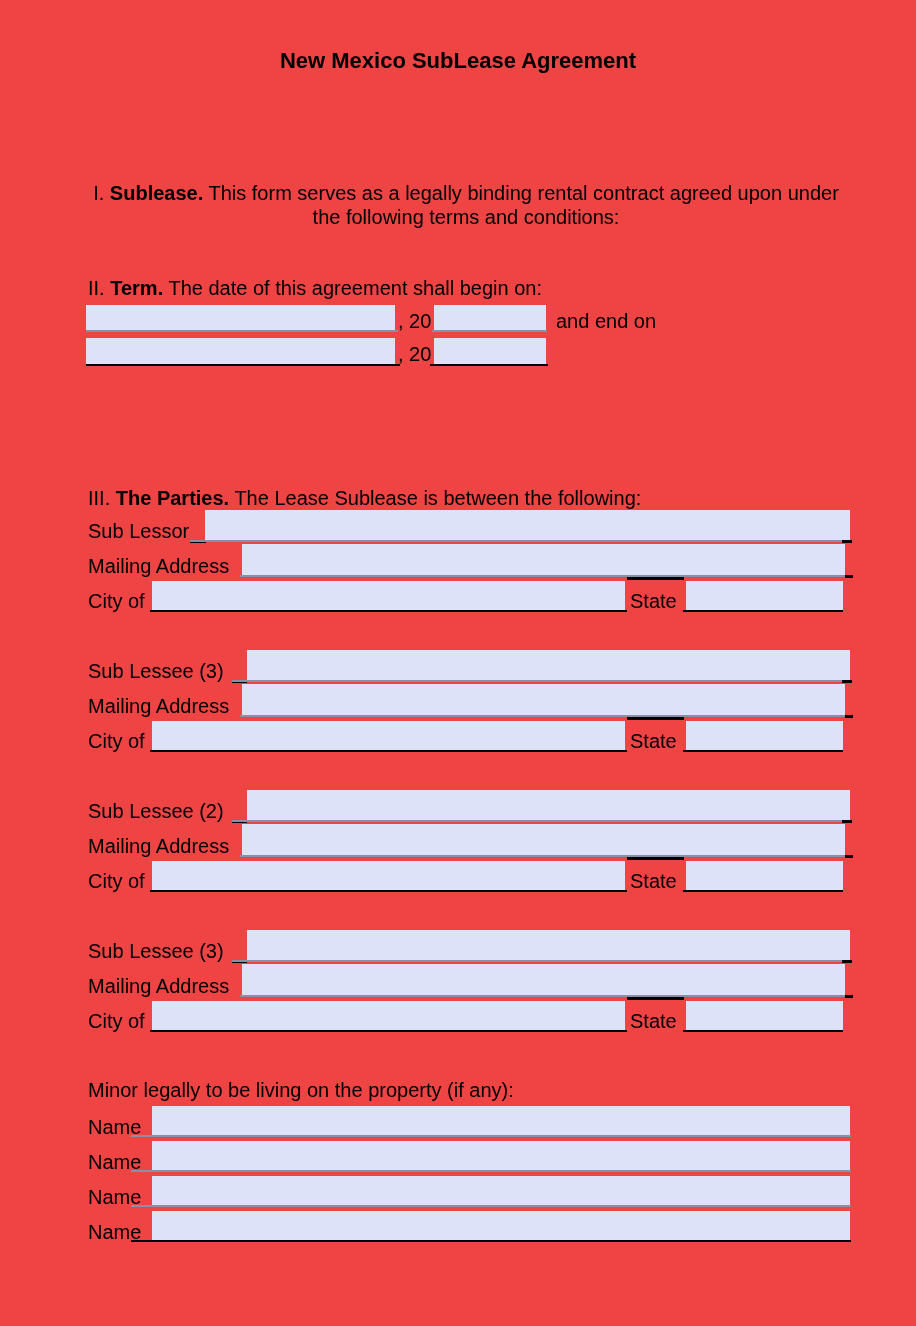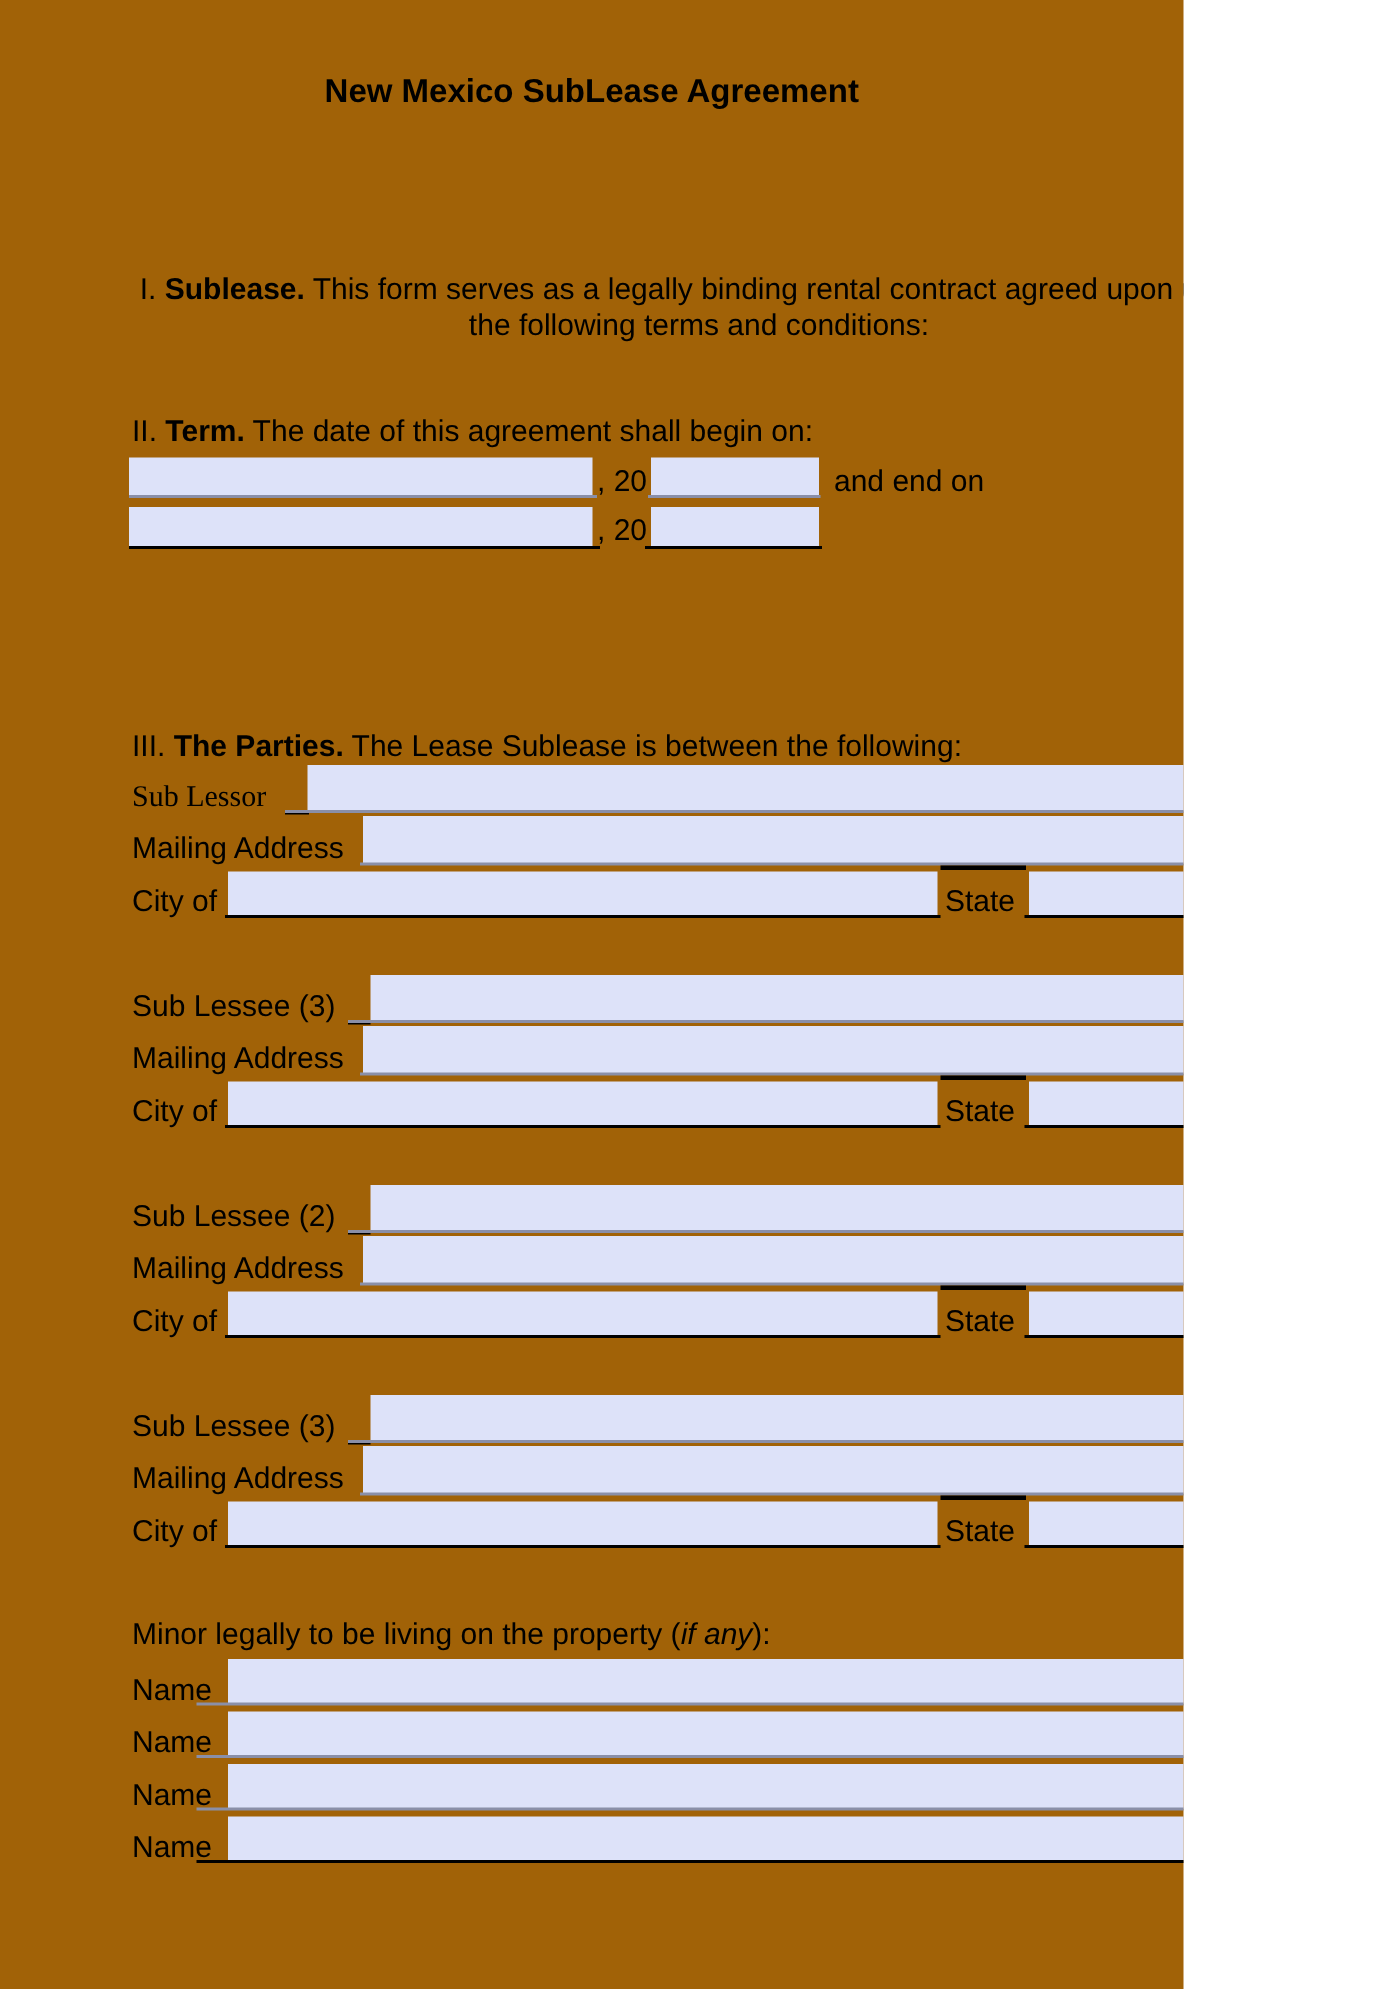--- a/index.html
+++ b/index.html
@@ -1,26 +1,26 @@
 <!DOCTYPE html>
 <html><head>
 <meta charset="utf-8">
 <style>
   html,body { margin:0; padding:0; background:#ffffff; }
   .page {
-    position:relative; width:789px; height:1326px; background:#a16207;
+    position:relative; width:916px; height:1326px; background:#ef4444;
     font-family:"Liberation Sans", sans-serif; color:#000;
     overflow:hidden;
   }
   .abs { position:absolute; }
   .t  { font-size:20px; line-height:24px; white-space:nowrap; }
   .para { font-size:20px; line-height:24px; }
   .title { font-size:22px; font-weight:bold; text-align:center; width:100%; }
   .b { font-weight:bold; }
-  .i { font-style:italic; }
+  .i { }
   .field {
     position:absolute; background:#dde2f9; border:none; outline:none;
     font:18px "Liberation Sans", sans-serif; color:#000;
     padding:0 5px; box-sizing:border-box; border-radius:0;
   }
   .ln { position:absolute; height:2px; background:#8a8fa8; }
   .ln-black { position:absolute; height:2px; background:#000; }
   .seg { position:absolute; height:3px; background:#000; }
 </style>
 </head>
@@ -49,21 +49,21 @@
   <div class="ln-black" style="left:86px; top:364px; width:314px;"></div>
   <div class="abs t" style="left:398px; top:342px;">, 20</div>
   <input class="field" style="left: 434px; top: 338px; width: 112px; height: 26px;" value="">
   <div class="ln-black" style="left:430px; top:364px; width:118px;"></div>
 
 
   <div class="abs t" style="left:88px; top:486px;">
     <span>III. </span><span class="b">The Parties.</span><span> The Lease Sublease is between the following:</span>
   </div>
 
-  <div class="abs t" style="left:88px; top:519px;font-family:Liberation Serif, serif;">Sub Lessor</div>
+  <div class="abs t" style="left:88px; top:519px;">Sub Lessor</div>
   <div class="seg" style="left:190px; top:540px; width:16px;"></div>
   <input class="field" style="left: 205px; top: 510px; width: 645px; height: 31px;" value="">
   <div class="ln" style="left:190px; top:540px; width:660px;"></div>
   <div class="seg" style="left:842px; top:540px; width:10px;"></div>
 
   <div class="abs t" style="left:88px; top:554px;">Mailing Address</div>
   <input class="field" style="left: 242px; top: 544px; width: 603px; height: 32px;" value="">
   <div class="ln" style="left:240px; top:575px; width:607px;"></div>
   <div class="seg" style="left:627px; top:577px; width:57px;"></div>
   <div class="seg" style="left:845px; top:575px; width:8px;"></div>

